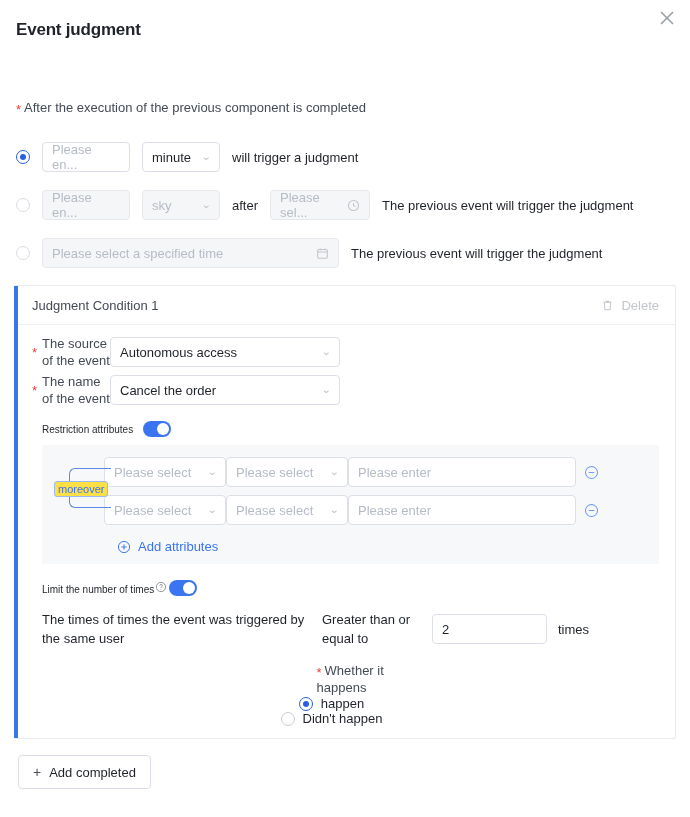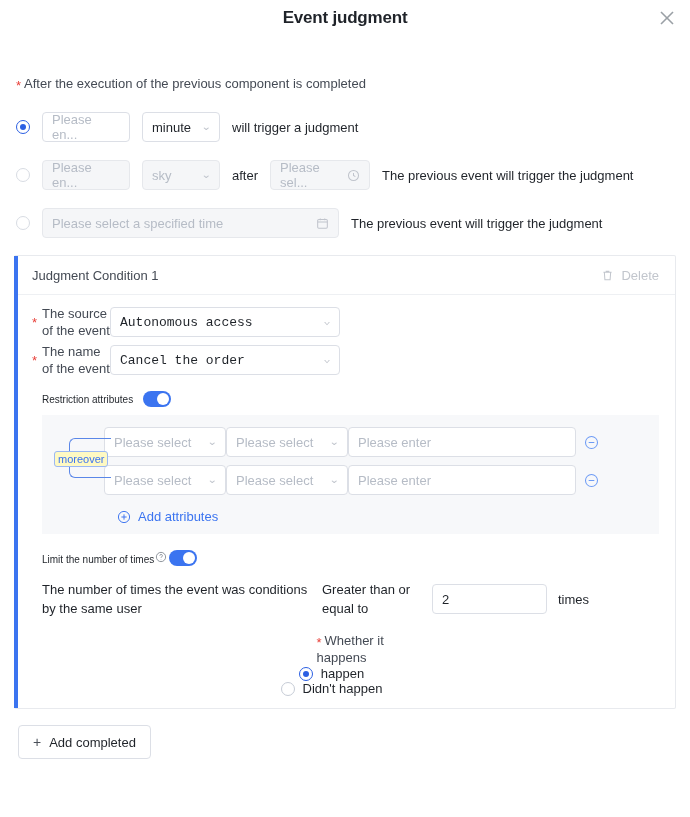--- a/index.html
+++ b/index.html
@@ -14,24 +14,23 @@
     font-size: 13px;
     color: #1f2329;
     overflow: hidden;
     position: relative;
   }
 
   
   .dlg-header {
     position: relative;
     height: 56px;
-    padding: 0 16px;
+    padding: 12px 16px;
     display: flex;
     align-items: flex-start;
-    justify-content: center;
   }
   .dlg-title {
     font-size: 17px;
     font-weight: bold;
     color: #1f2329;
     margin-top: 8px;
     letter-spacing: -0.2px;
   }
   .close-icon {
     position: absolute;
@@ -44,21 +43,21 @@
   }
   .close-icon svg { display: block; }
 
   
   .trigger-section {
     padding: 20px 16px 0 16px;
   }
   .req-label {
     font-size: 13px;
     color: #444a54;
-    margin-bottom: 20px;
+    margin-bottom: 26px;
   }
   .req-star {
     color: #e8403a;
     margin-right: 3px;
     font-size: 13px;
     line-height: 1;
     position: relative;
     top: 2px;
   }
 
@@ -201,21 +200,21 @@
     line-height: 17px;
     text-align: left;
   }
   .lbl .req-star {
     position: absolute;
     left: 0;
     top: 50%;
     transform: translateY(-45%);
     margin: 0;
   }
-  .w-select-lg { width: 230px; font-family: Liberation Mono, monospace; }
+  .w-select-lg { width: 230px; }
 
   
   .restrict-head {
     display: flex;
     align-items: center;
     margin: 14px 0 8px 10px;
     gap: 10px;
   }
   .restrict-label { font-size: 10px; color: #1f2329; }
   .help-icon {
@@ -286,21 +285,21 @@
     background: #5a87e8;
   }
   .bracket::before { top: -1px; }
   .bracket::after { bottom: -1px; }
   .moreover-chip {
     position: absolute;
     left: 12px;
     top: 24px;
     font-size: 11px;
     color: #3b74f0;
-    background: #fef9c3;
+    background: #fde047;
     border: 1px solid #9bb8f3;
     border-radius: 3px;
     padding: 1px 3px;
     line-height: 12px;
     white-space: nowrap;
     cursor: pointer;
   }
 
   .add-attr {
     display: flex;
@@ -563,21 +562,21 @@
             <circle cx="7" cy="7" r="5.4"></circle>
               <path d="M5.6 5.5a1.5 1.5 0 112.2 1.3c-.5.3-.8.6-.8 1.2"></path>
               <circle cx="7" cy="10.2" r="0.45" fill="currentColor" stroke="none"></circle>
           </svg>
         </span>
       </span>
       <div class="toggle"></div>
     </div>
 
     <div class="limit-row">
-      <div class="limit-desc">The number of times the event was conditions by the same user</div>
+      <div class="limit-desc">The times of times the event was triggered by the same user</div>
       <div class="limit-op">Greater than or equal to</div>
       <div class="field w-times">
         <span class="fval">2</span>
       </div>
       <span class="times-unit">times</span>
     </div>
 
     <div class="happens-row">
       <div class="happens-lbl">
         <span class="req-star">*</span><span>Whether it happens</span>

